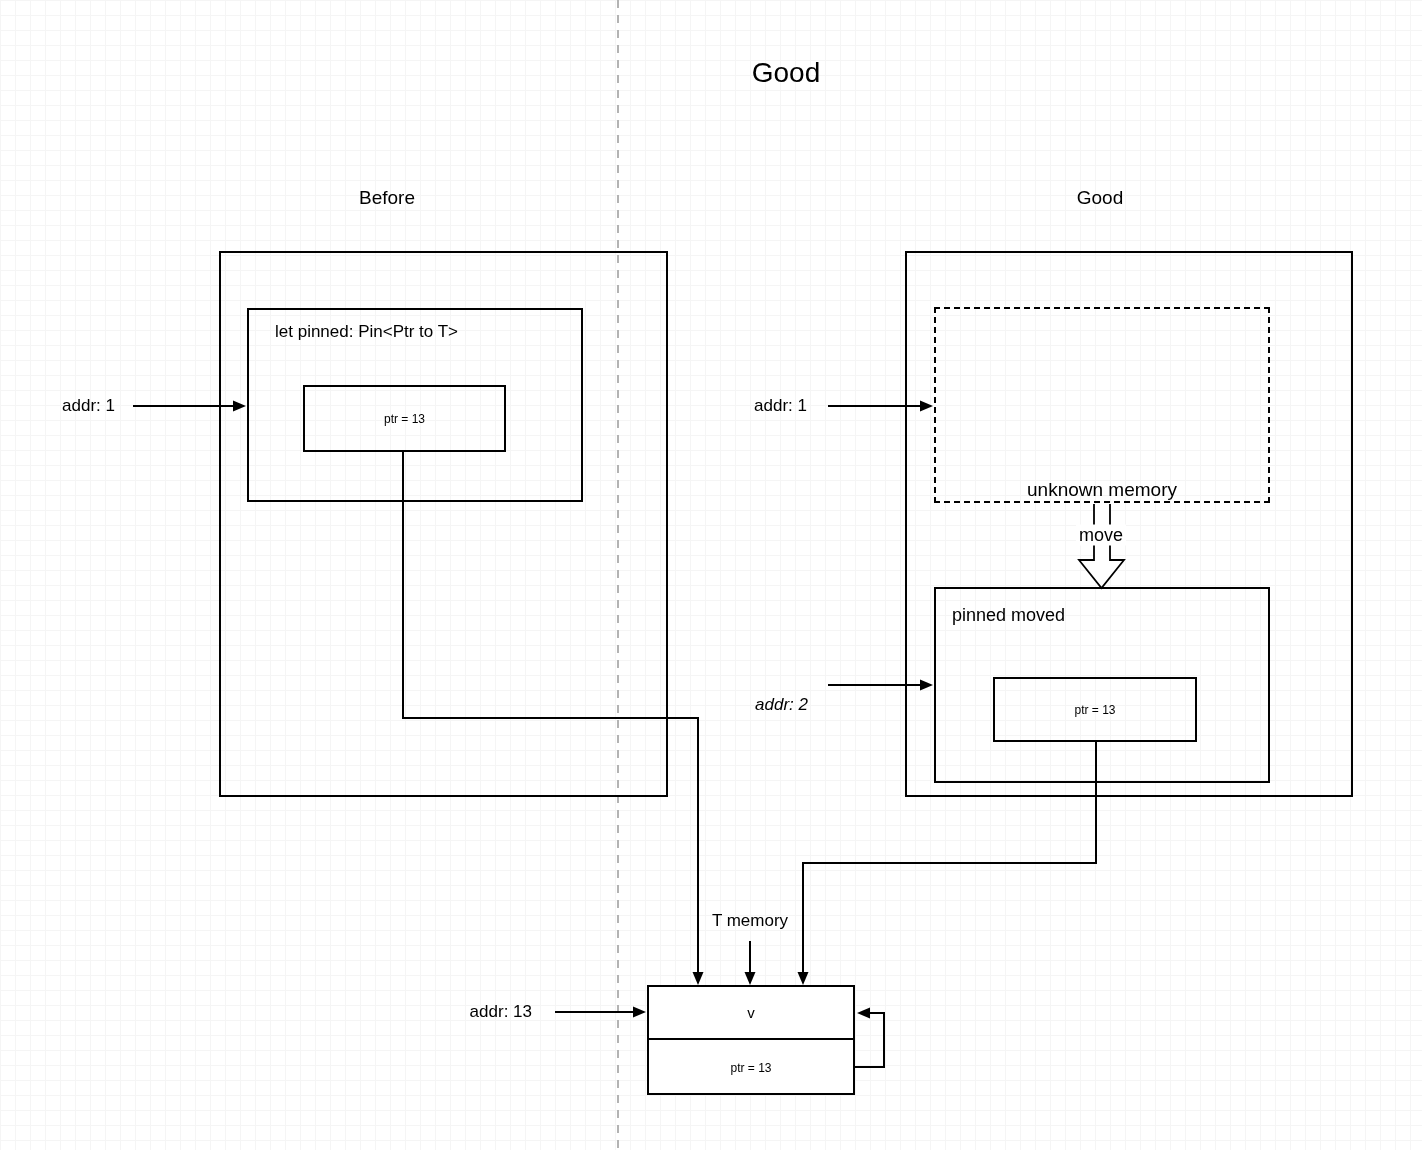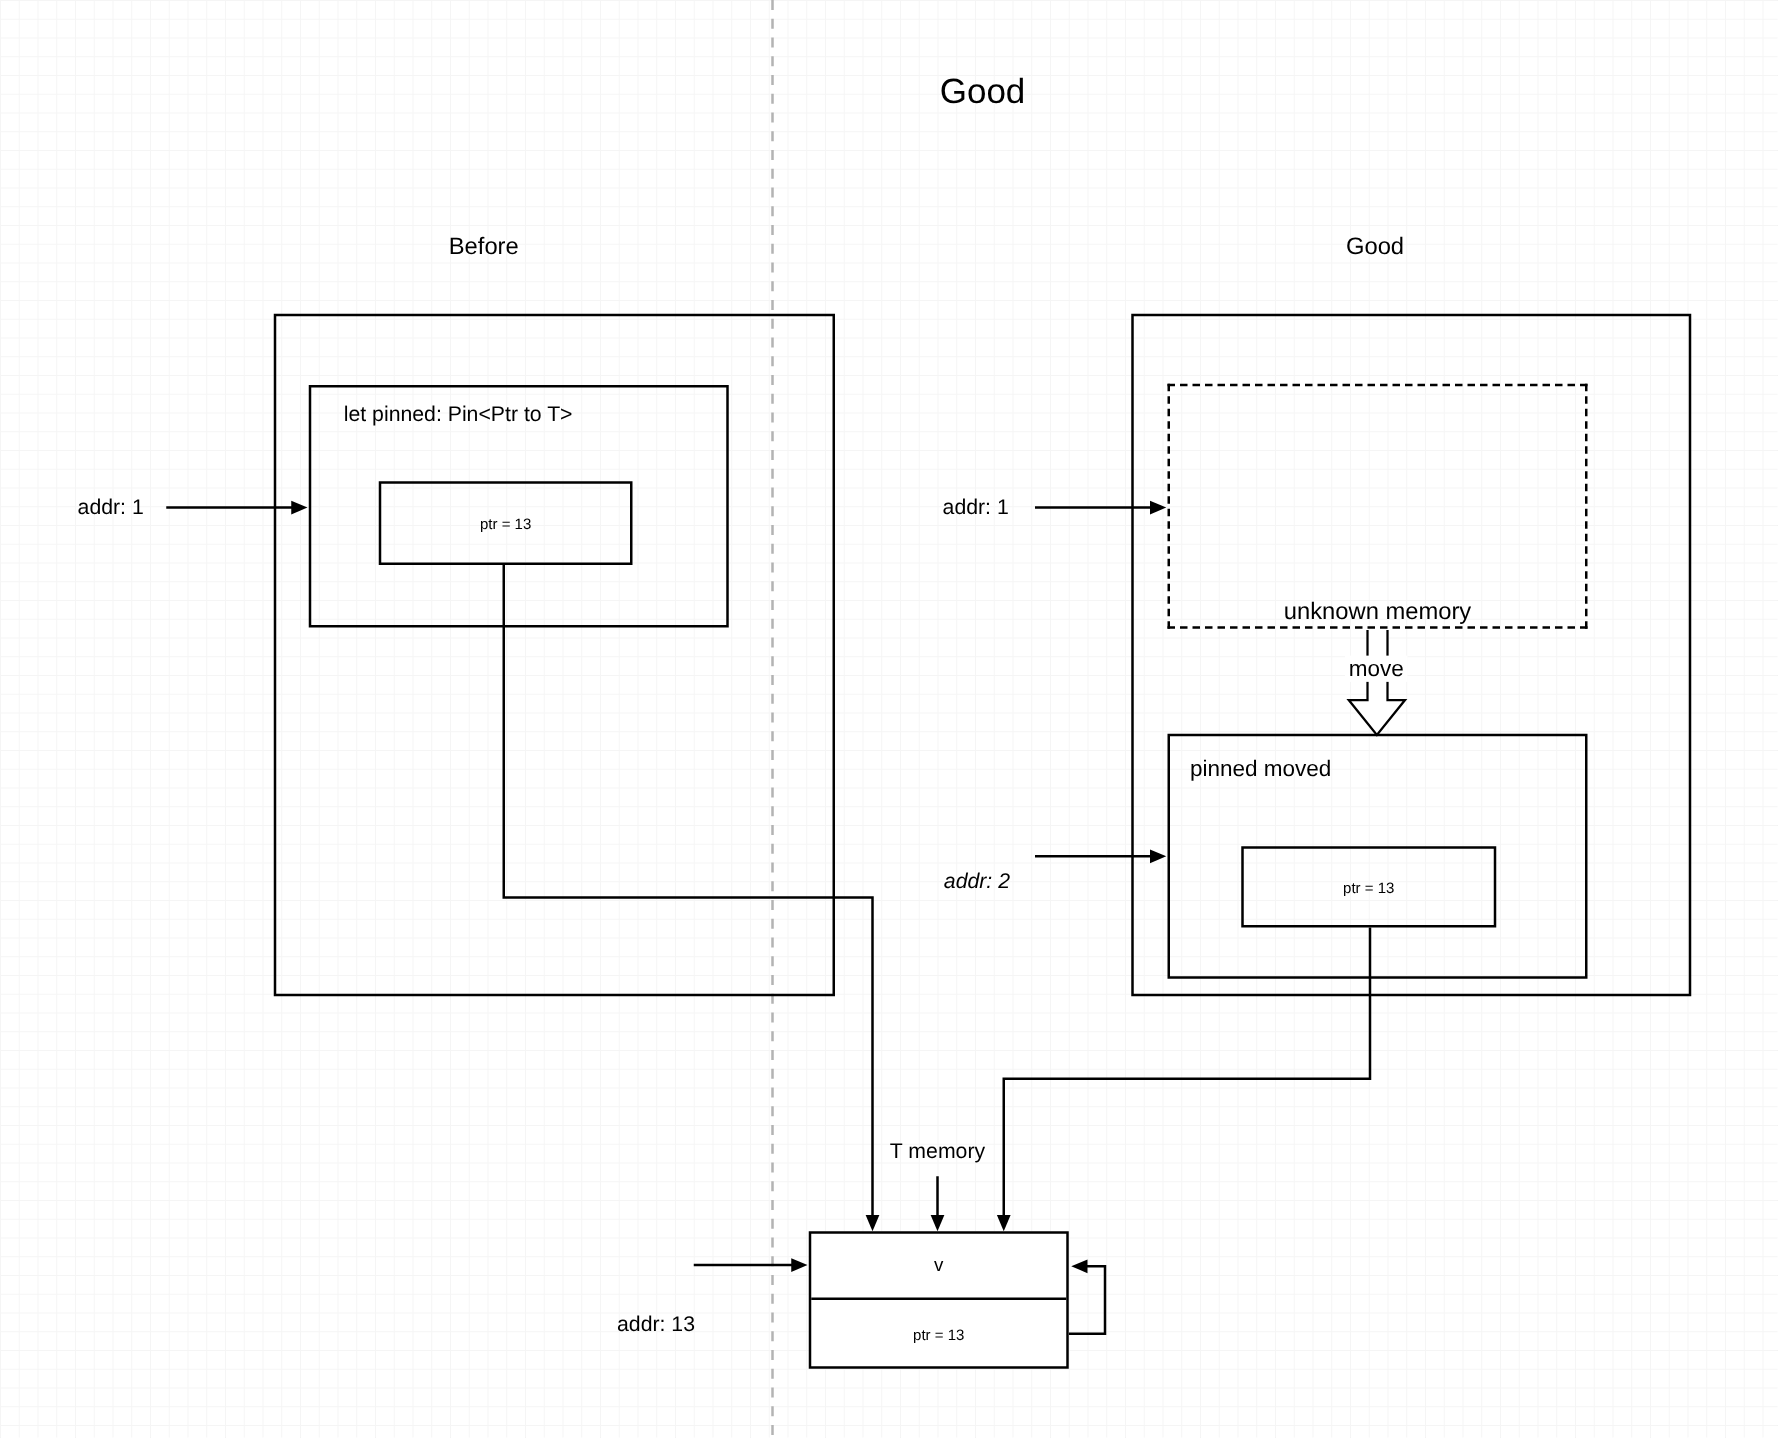--- a/index.html
+++ b/index.html
@@ -118,21 +118,21 @@
 
   <div class="box" style="left:993px;top:677px;width:204px;height:65px;display:flex;align-items:center;justify-content:center;">
     <span class="small">ptr = 13</span>
   </div>
 
   <div class="label mid right-anchor" style="left:807px;top:406px;">addr: 1</div>
   <div class="label mid right-anchor" style="left:808px;top:705px;font-style:italic;">addr: 2</div>
 
   <div class="label mid center-anchor" style="left:750px;top:921px;">T memory</div>
 
-  <div class="label mid right-anchor" style="left:556px;top:1012px;margin-top:48px;">addr: 13</div>
+  <div class="label mid right-anchor" style="left:532px;top:1012px;">addr: 13</div>
 
   <div class="box filled" style="left:647px;top:985px;width:208px;height:110px;">
     <div class="vbox-cell" style="top:0;height:53px;border-bottom:2px solid #000;">
       <span class="cell-label">v</span>
     </div>
     <div class="vbox-cell" style="top:55px;height:51px;">
       <span class="small">ptr = 13</span>
     </div>
   </div>
 

